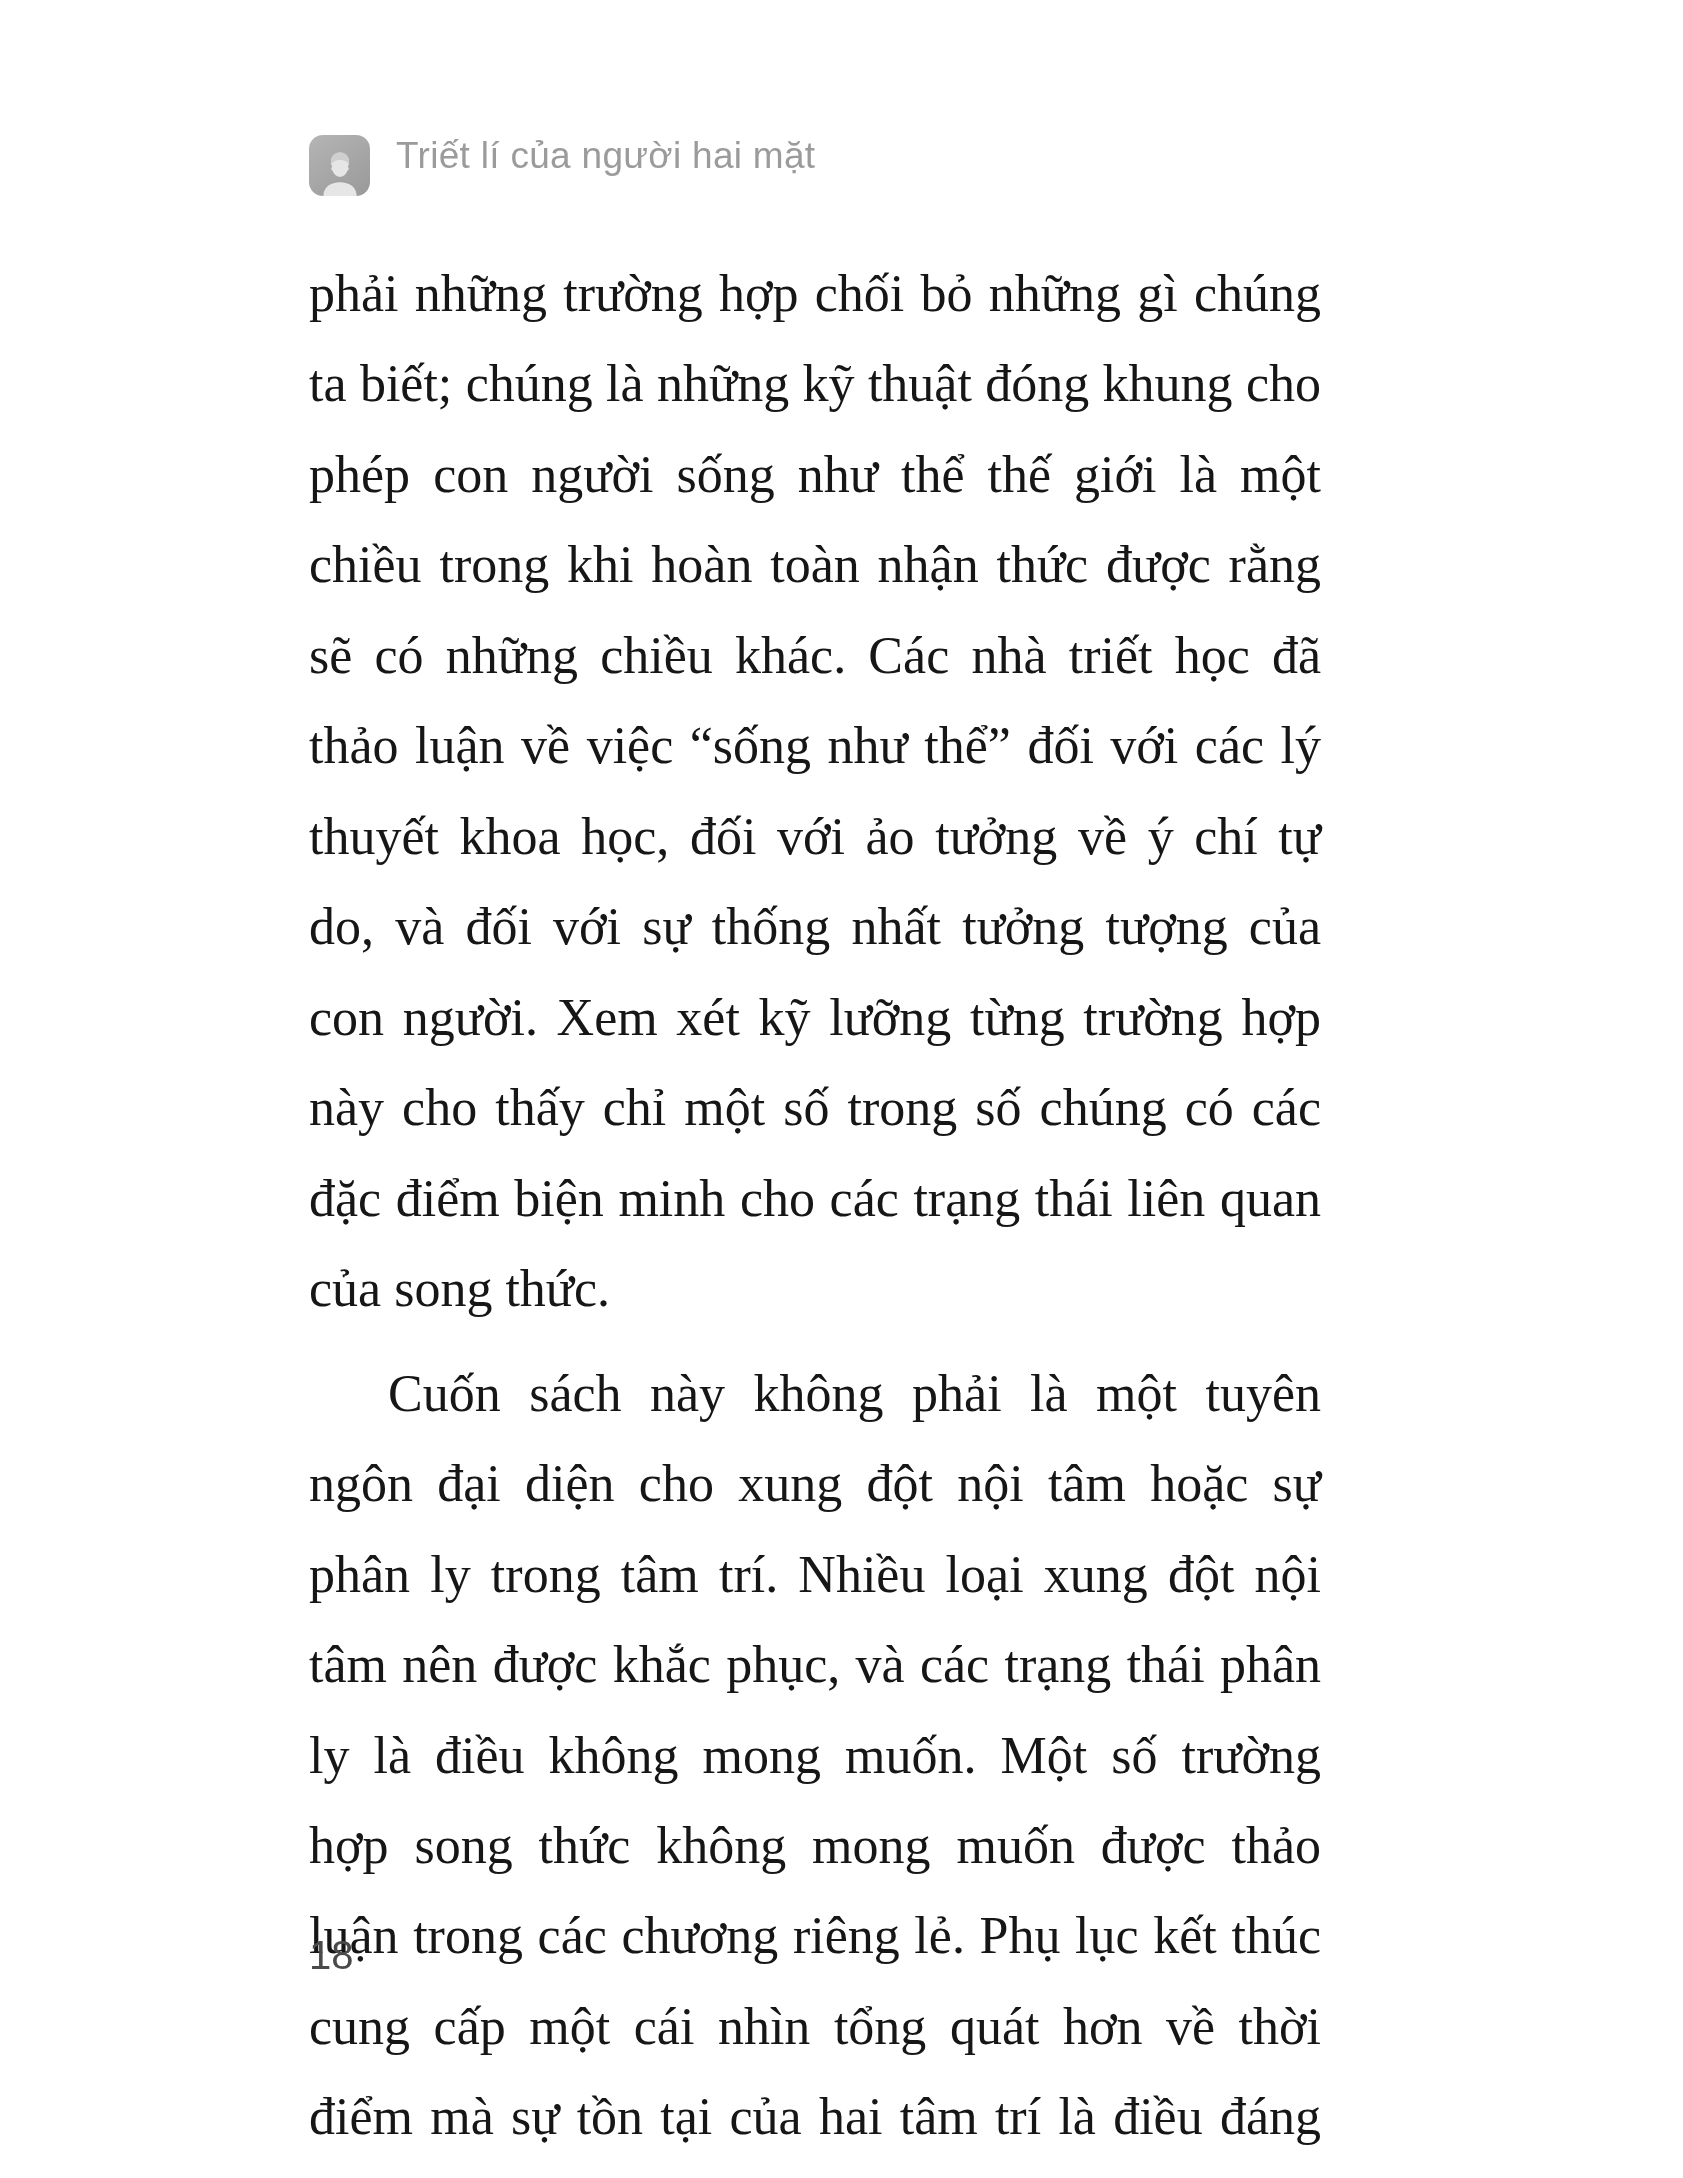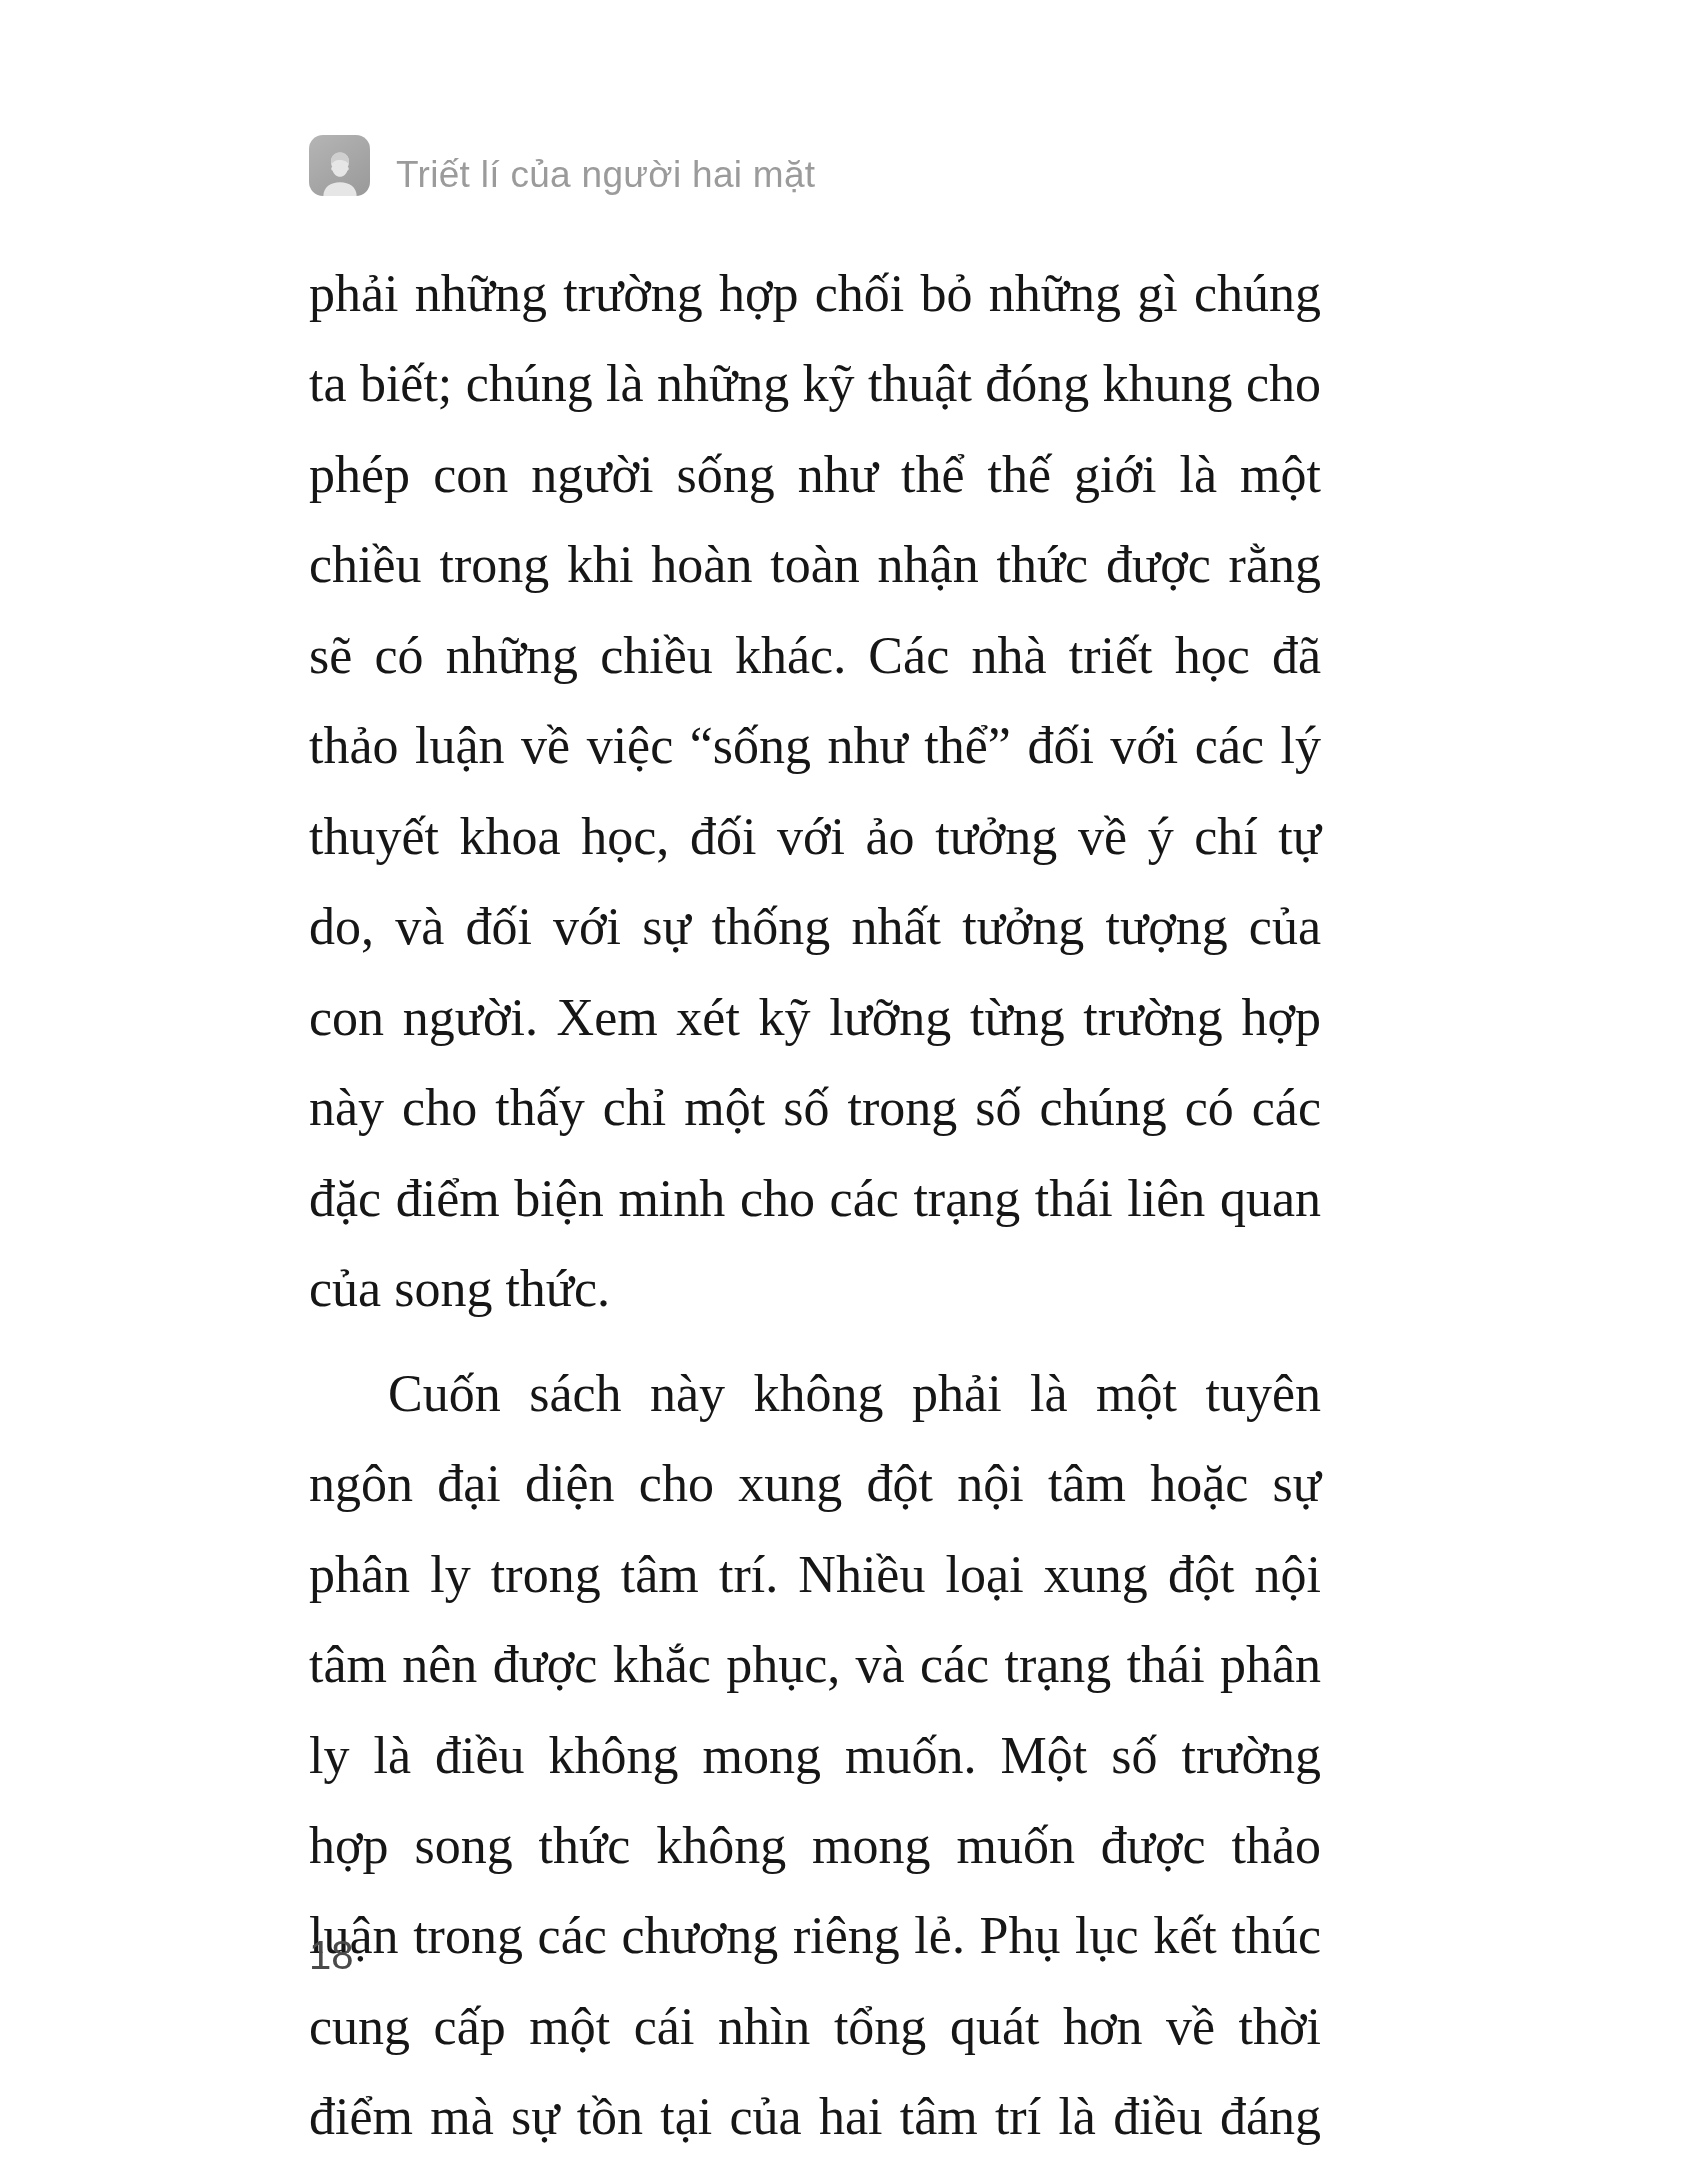--- a/index.html
+++ b/index.html
@@ -10,21 +10,21 @@
     height: 2178px;
     background: #ffffff;
     font-family: "Liberation Serif", serif;
     overflow: hidden;
   }
   .header {
     position: absolute;
     top: 135px;
     left: 309px;
     display: flex;
-    align-items: flex-end;
+    align-items: flex-start;
     gap: 26px;
   }
   .logo {
     width: 61px;
     height: 61px;
     border-radius: 14px;
     background: linear-gradient(145deg, #b5b5b5, #999999);
     display: flex;
     align-items: flex-end;
     justify-content: center;

